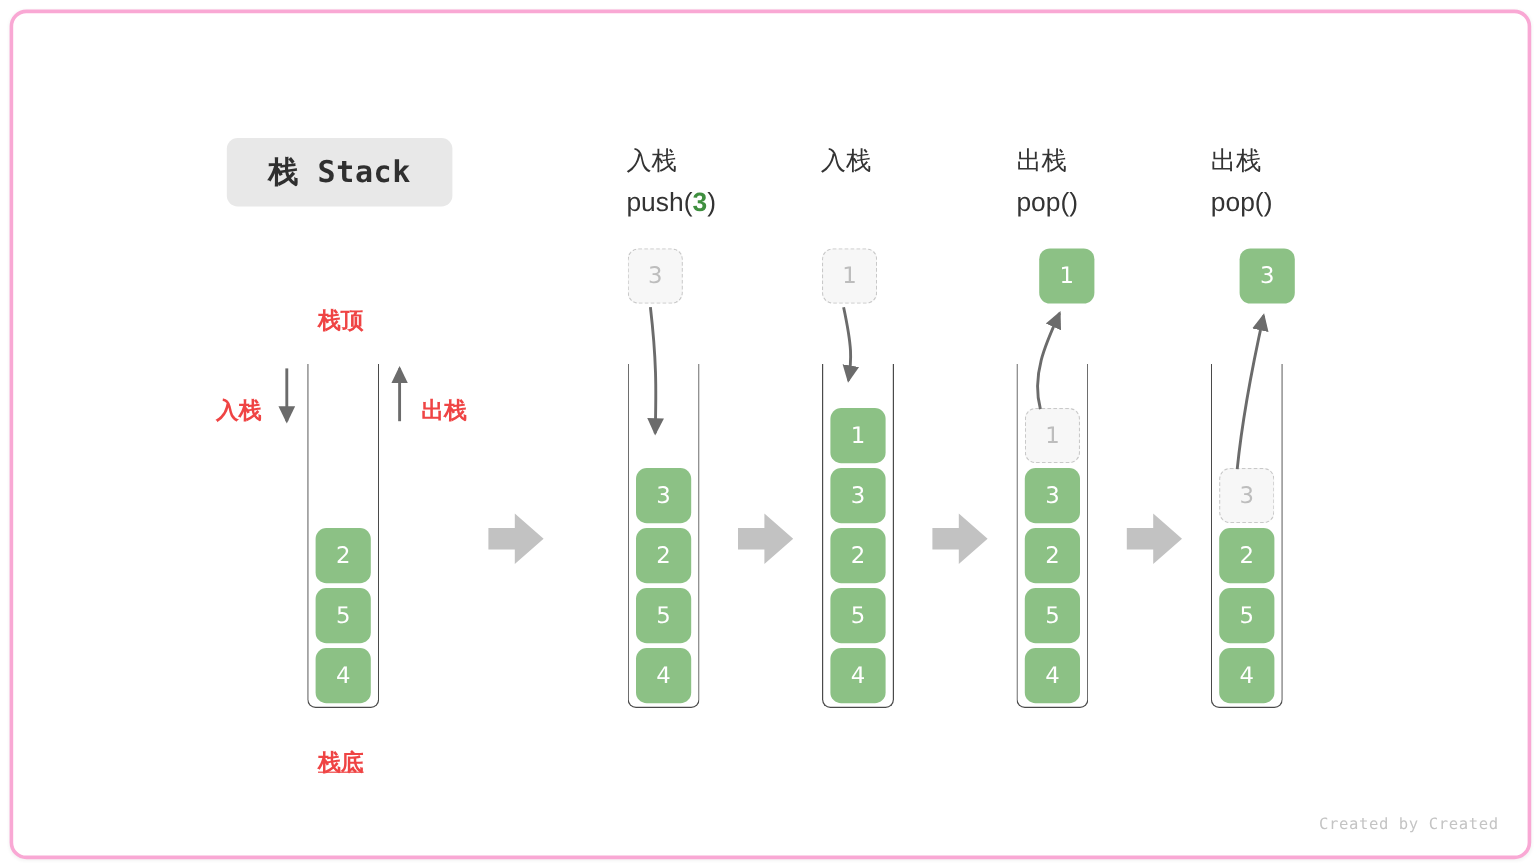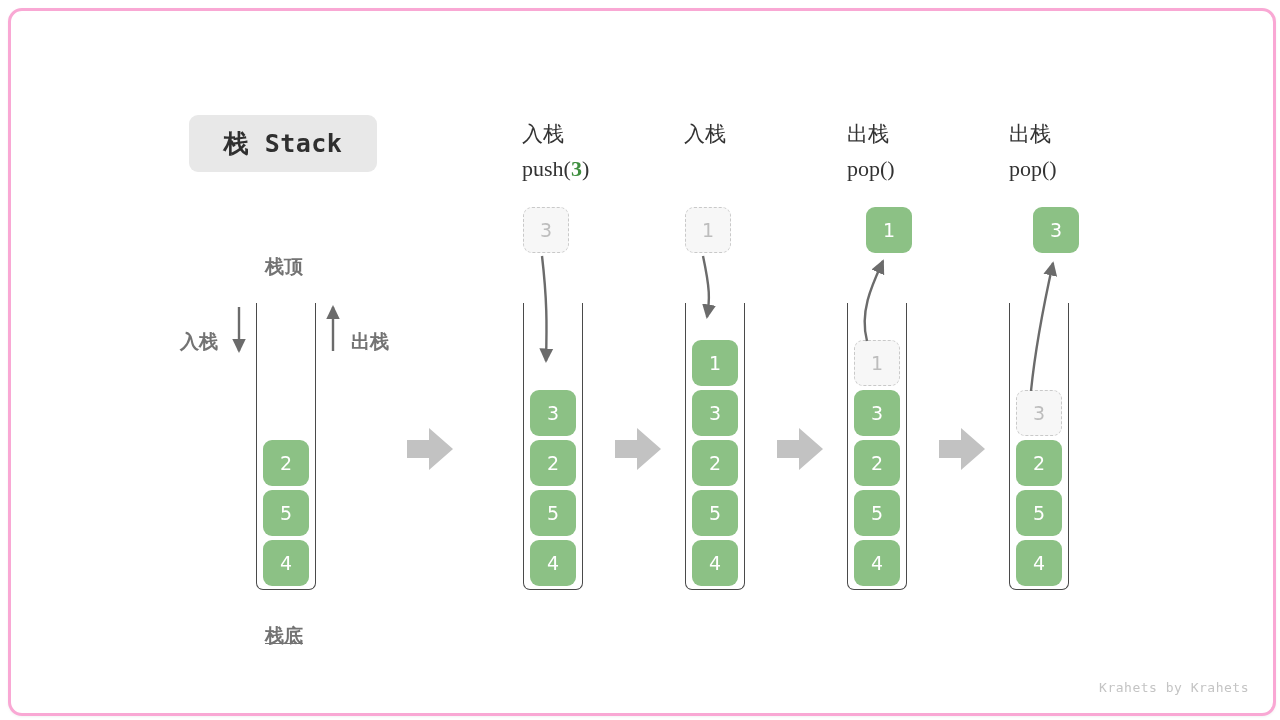--- a/index.html
+++ b/index.html
@@ -27,35 +27,35 @@
     display:flex;align-items:center;justify-content:center;
   }
   #title-chip .t{
     font-family:"DejaVu Sans Mono","Liberation Mono",monospace;
     font-size:25px;font-weight:bold;color:#2f2f2f;letter-spacing:.5px;
   }
 
   
   .lbl-cn{
     font-family:"DejaVu Sans","Liberation Sans",sans-serif;
-    font-size:19px;font-weight:bold;color:#737373;white-space:nowrap;
+    font-size:19px;font-weight:bold;color:#ef4444;white-space:nowrap;
   }
   #lbl-top{left:254px;top:243px;}
   #lbl-bottom{left:254px;top:612px;text-decoration:underline;}
   #lbl-push-side{left:169px;top:318px;}
   #lbl-pop-side{left:340px;top:318px;}
 
   
   .colhead{width:170px;text-align:left;}
   .colhead .cn{
     font-family:"DejaVu Sans","Liberation Sans",sans-serif;
     font-size:21px;color:#333;line-height:36px;white-space:nowrap;
   }
   .colhead .code{
-    font-family:Liberation Serif, serif;
+    font-family:Liberation Sans, sans-serif;
     font-size:22px;color:#333;line-height:34px;white-space:nowrap;
   }
   .colhead .code .num{color:#3f8f3f;font-weight:bold;}
 
   
   .stack{
     width:60px;
   }
   .stack .walls{
     position:relative;width:60px;height:287px;
@@ -280,15 +280,15 @@
       <path d="M604,429 h22 v-12 l24,21 -24,21 v-12 h-22 z"></path>
     </g>
     <g fill="#c2c2c2">
       <path d="M766,429 h22 v-12 l24,21 -24,21 v-12 h-22 z"></path>
     </g>
     <g fill="#c2c2c2">
       <path d="M928,429 h22 v-12 l24,21 -24,21 v-12 h-22 z"></path>
     </g>
   </svg>
 
-  <div class="abs" id="footer">Krahets by Krahets</div>
+  <div class="abs" id="footer">Created by Created</div>
 
 </div>
 
 </body></html>

